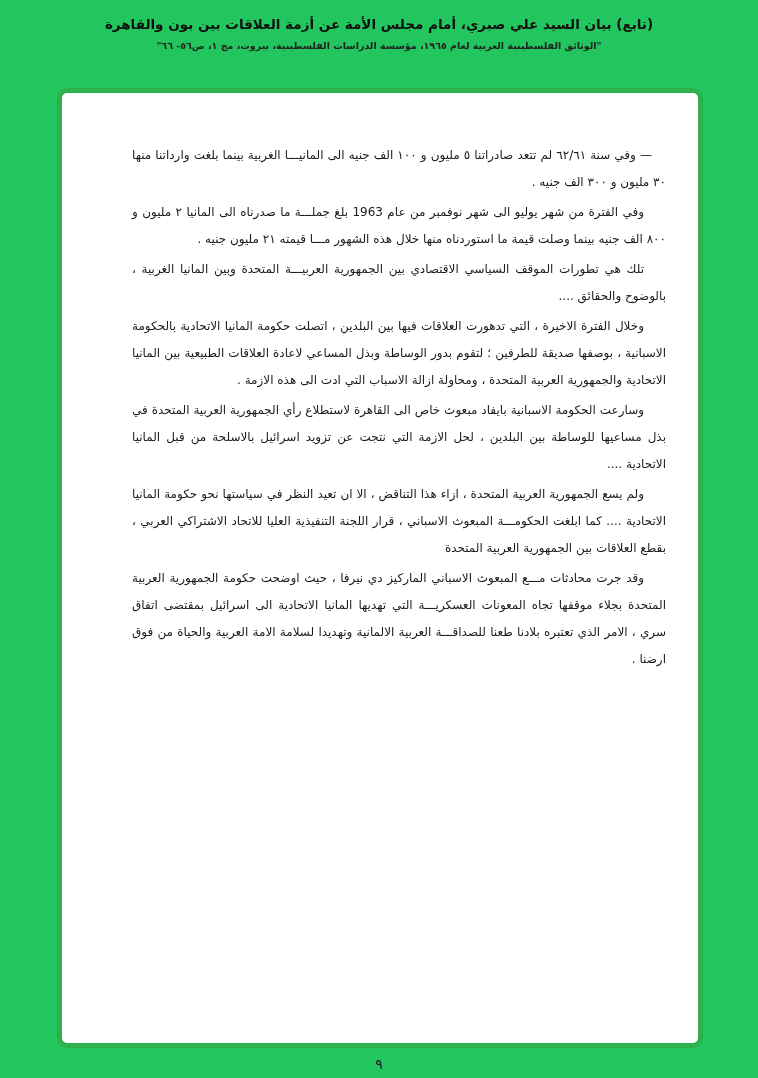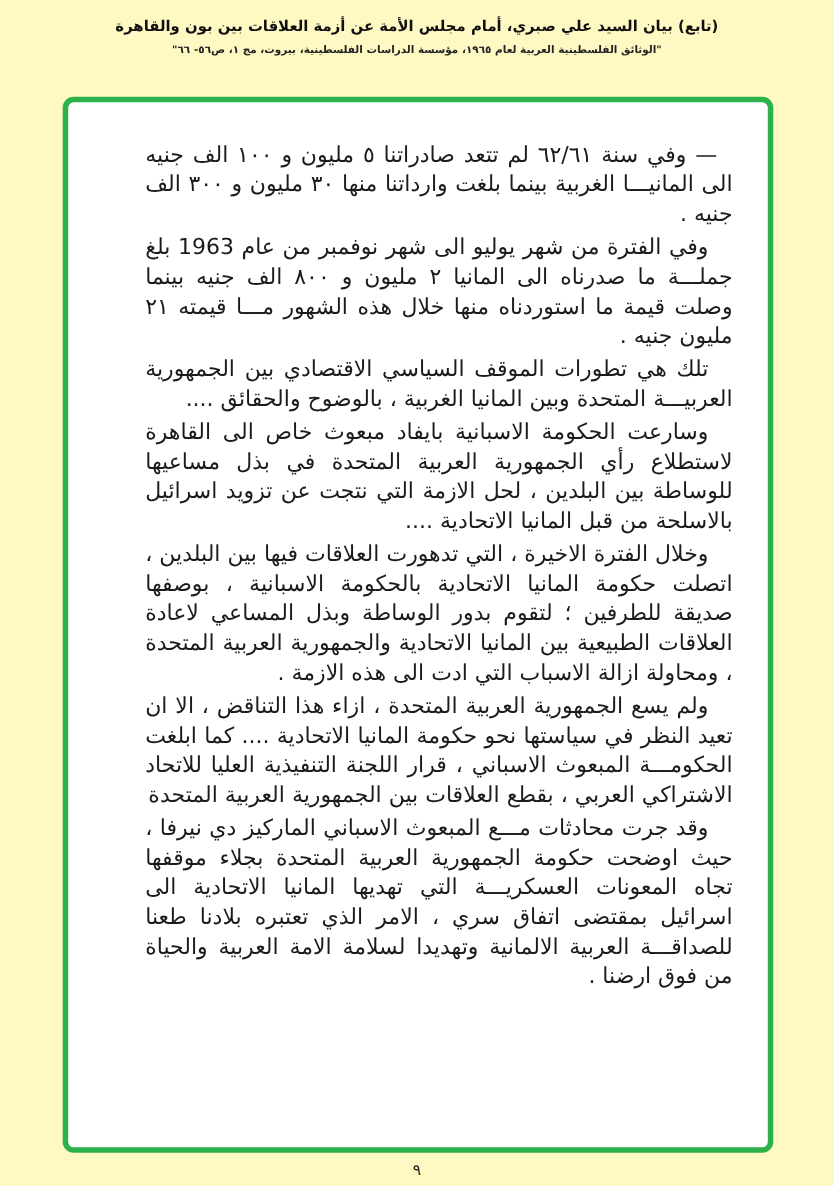--- a/index.html
+++ b/index.html
@@ -12,21 +12,21 @@
     height: 1078px;
     font-family: "DejaVu Sans", "DejaVu Serif", sans-serif;
     color: #161616;
     position: relative;
     overflow: hidden;
   }
   .page {
     position: relative;
     width: 758px;
     height: 1078px;
-    background: #fef9c3;
+    background: #22c55e;
   }
   .doc-header {
     direction: rtl;
     text-align: center;
     padding-top: 14px;
   }
   .doc-header .title {
     font-weight: bold;
     font-size: 13.5px;
     line-height: 1.5;
@@ -47,22 +47,22 @@
     width: 646px;
     height: 960px;
     box-sizing: border-box;
     border: 5px solid #2db14a;
     border-radius: 10px;
     background: #ffffff;
   }
   .doc-content {
     direction: rtl;
     text-align: justify;
-    padding: 34px 32px 0 32px;
-    font-size: 20px;
+    padding: 49px 32px 0 32px;
+    font-size: 12px;
     line-height: 27px;
     color: #1b1b1b;
     margin-left: 38px;
   }
   .para {
     margin: 0 0 3px 0;
     text-indent: 22px;
   }
   .para.dash {
     text-indent: 14px;
@@ -89,22 +89,22 @@
   <div class="doc-header">
     <div class="title">(تابع) بيان السيد علي صبري، أمام مجلس الأمة عن أزمة العلاقات بين بون والقاهرة</div>
     <div class="source">"الوثائق الفلسطينية العربية لعام ١٩٦٥، مؤسسة الدراسات الفلسطينية، بيروت، مج ١، ص٥٦- ٦٦"</div>
   </div>
 
   <div class="doc-frame" style="border-color: rgb(45, 177, 74);">
     <div class="doc-content">
       <p class="para dash">—   وفي سنة ٦٢/٦١ لم تتعد صادراتنا ٥ مليون و ١٠٠ الف جنيه الى المانيـــا الغربية بينما بلغت وارداتنا منها ٣٠ مليون و ٣٠٠ الف جنيه .</p>
       <p class="para">وفي الفترة من شهر يوليو الى شهر نوفمبر من عام 1963 بلغ جملـــة ما صدرناه الى المانيا ٢ مليون و ٨٠٠ الف جنيه بينما وصلت قيمة ما استوردناه منها خلال هذه الشهور مـــا قيمته ٢١ مليون جنيه .</p>
       <p class="para">تلك هي تطورات الموقف السياسي الاقتصادي بين الجمهورية العربيـــة المتحدة وبين المانيا الغربية ، بالوضوح والحقائق ....</p>
+      <p class="para">وخلال الفترة الاخيرة ، التي تدهورت العلاقات فيها بين البلدين ، اتصلت حكومة المانيا الاتحادية بالحكومة الاسبانية ، بوصفها صديقة للطرفين ؛ لتقوم بدور الوساطة وبذل المساعي لاعادة العلاقات الطبيعية بين المانيا الاتحادية والجمهورية العربية المتحدة ، ومحاولة ازالة الاسباب التي ادت الى هذه الازمة .</p>
       <p class="para">وسارعت الحكومة الاسبانية بايفاد مبعوث خاص الى القاهرة لاستطلاع رأي الجمهورية العربية المتحدة في بذل مساعيها للوساطة بين البلدين ، لحل الازمة التي نتجت عن تزويد اسرائيل بالاسلحة من قبل المانيا الاتحادية ....</p>
-      <p class="para">وخلال الفترة الاخيرة ، التي تدهورت العلاقات فيها بين البلدين ، اتصلت حكومة المانيا الاتحادية بالحكومة الاسبانية ، بوصفها صديقة للطرفين ؛ لتقوم بدور الوساطة وبذل المساعي لاعادة العلاقات الطبيعية بين المانيا الاتحادية والجمهورية العربية المتحدة ، ومحاولة ازالة الاسباب التي ادت الى هذه الازمة .</p>
       <p class="para">ولم يسع الجمهورية العربية المتحدة ، ازاء هذا التناقض ، الا ان تعيد النظر في سياستها نحو حكومة المانيا الاتحادية .... كما ابلغت الحكومـــة المبعوث الاسباني ، قرار اللجنة التنفيذية العليا للاتحاد الاشتراكي العربي ، بقطع العلاقات بين الجمهورية العربية المتحدة</p>
       <p class="para">وقد جرت محادثات مـــع المبعوث الاسباني الماركيز دي نيرفا ، حيث اوضحت حكومة الجمهورية العربية المتحدة بجلاء موقفها تجاه المعونات العسكريـــة التي تهديها المانيا الاتحادية الى اسرائيل بمقتضى اتفاق سري ، الامر الذي تعتبره بلادنا طعنا للصداقـــة العربية الالمانية وتهديدا لسلامة الامة العربية والحياة من فوق ارضنا .</p>
     </div>
   </div>
 
   <div class="page-number">٩</div>
 
 </div>
 
 </body></html>

